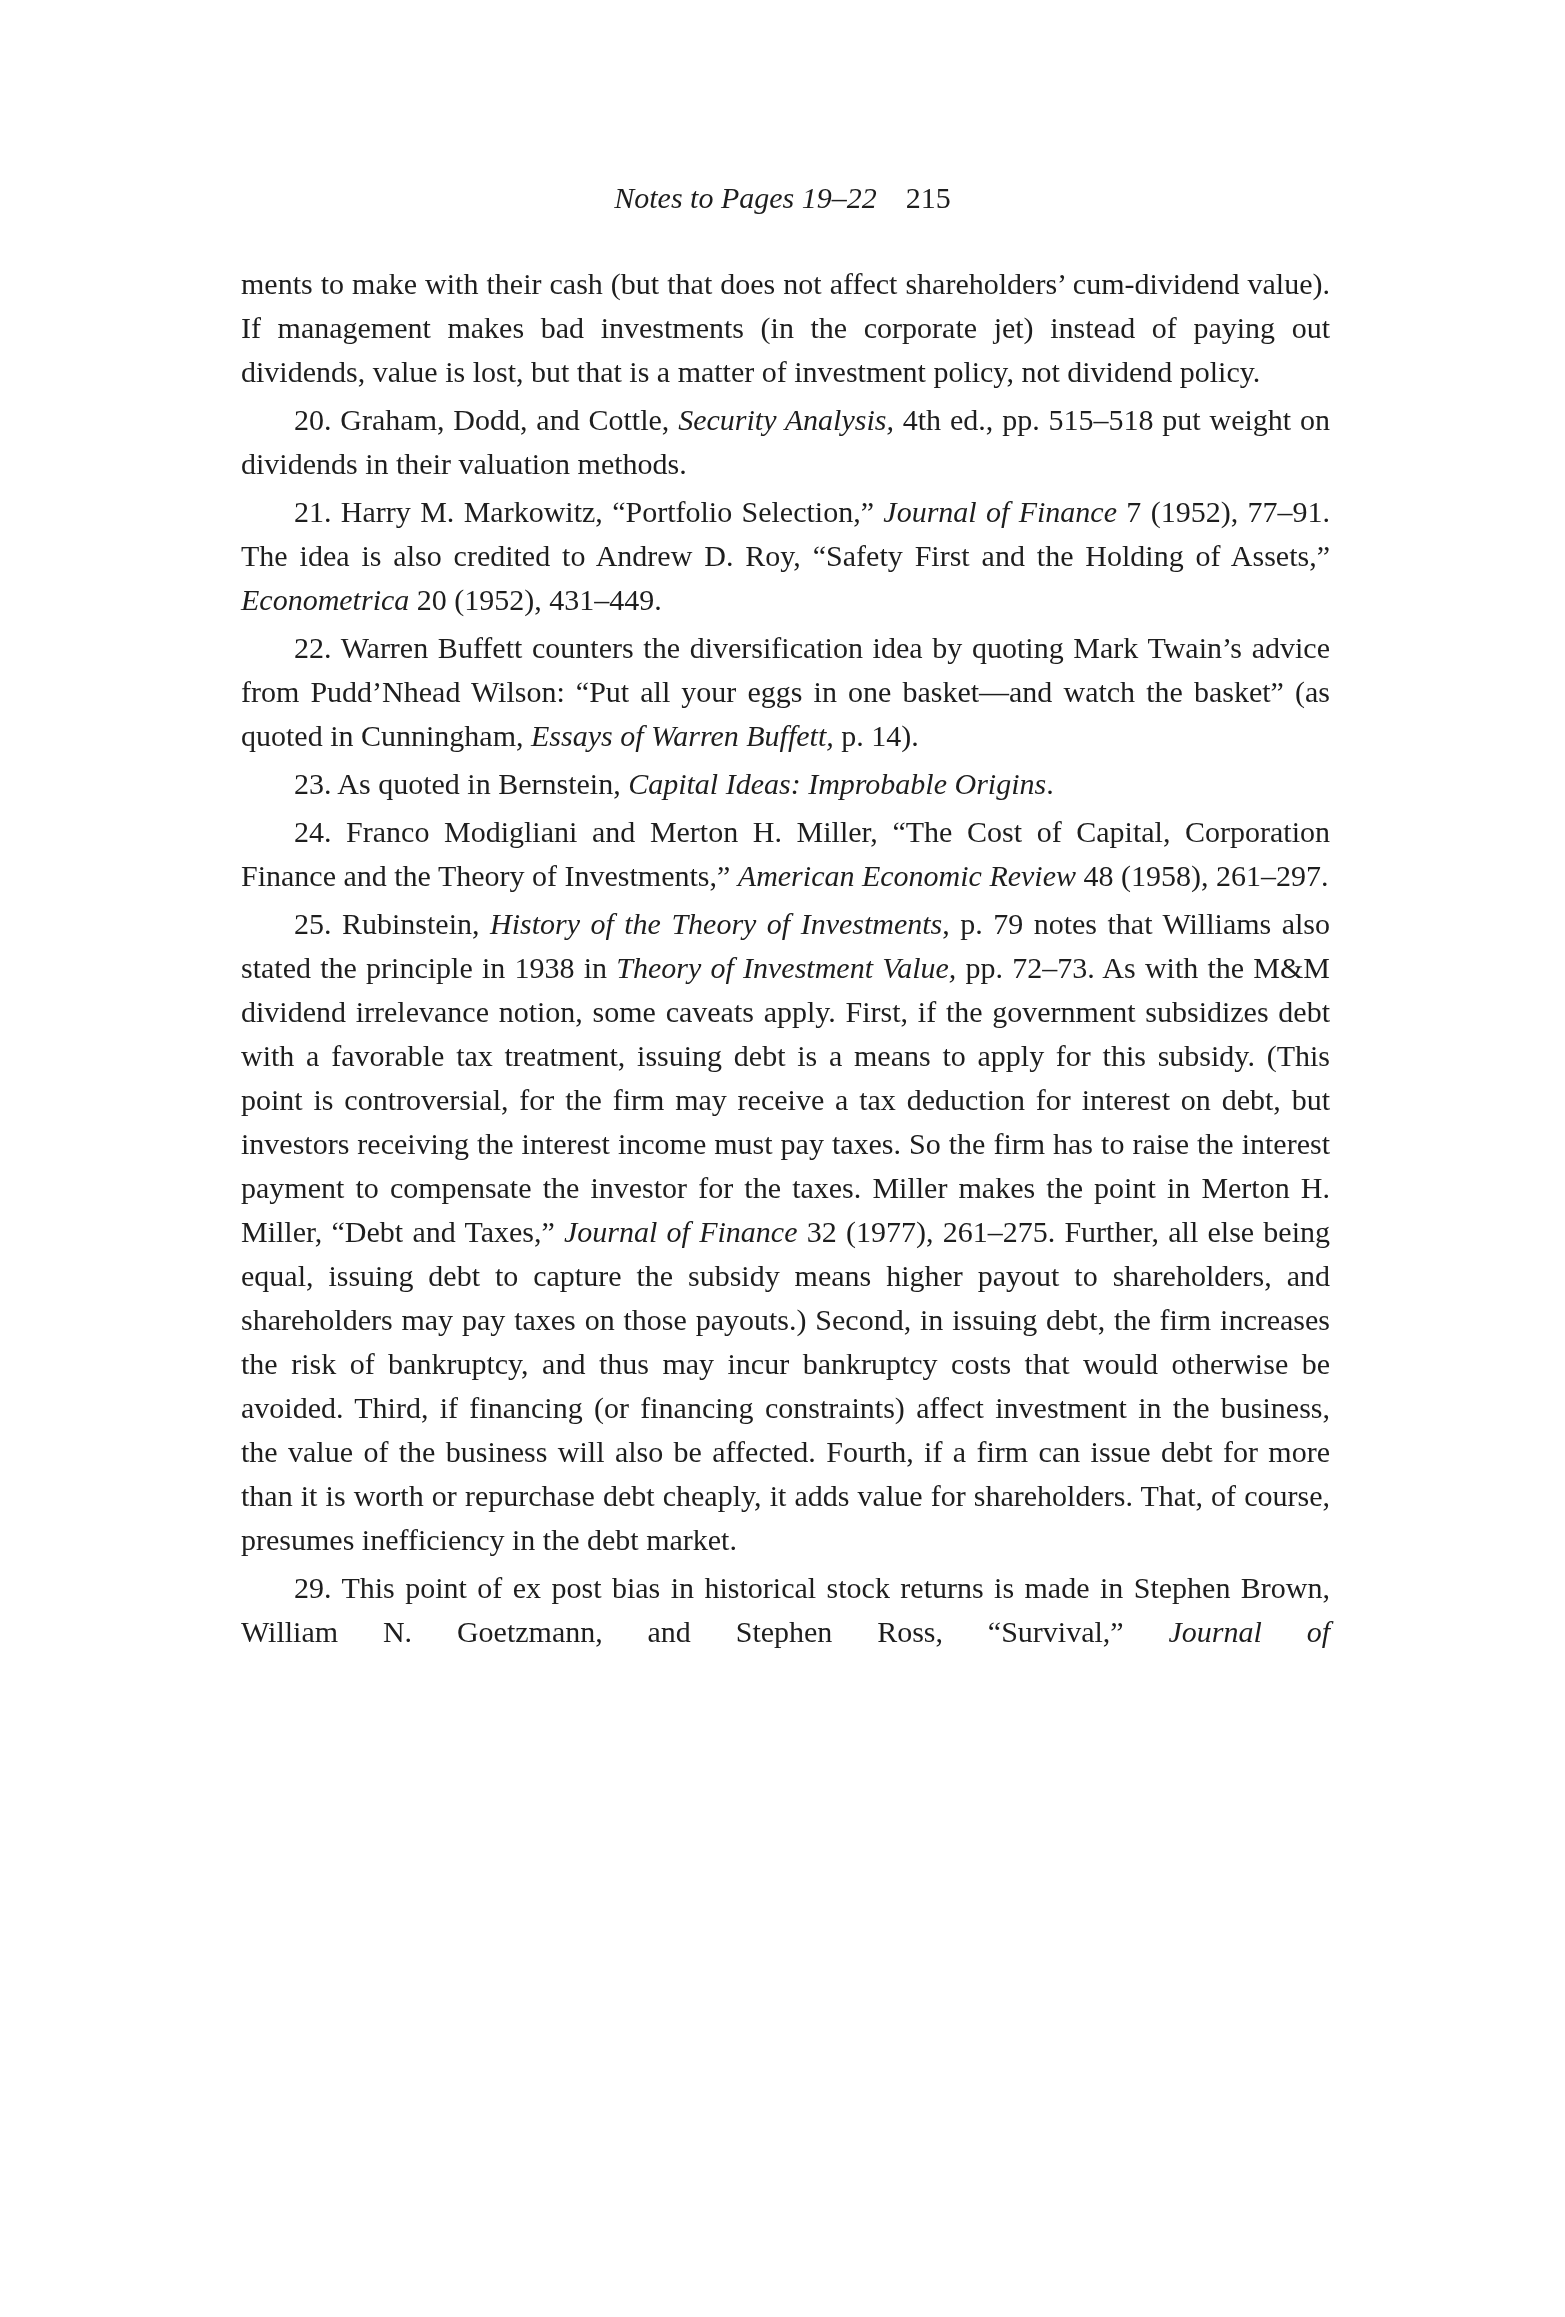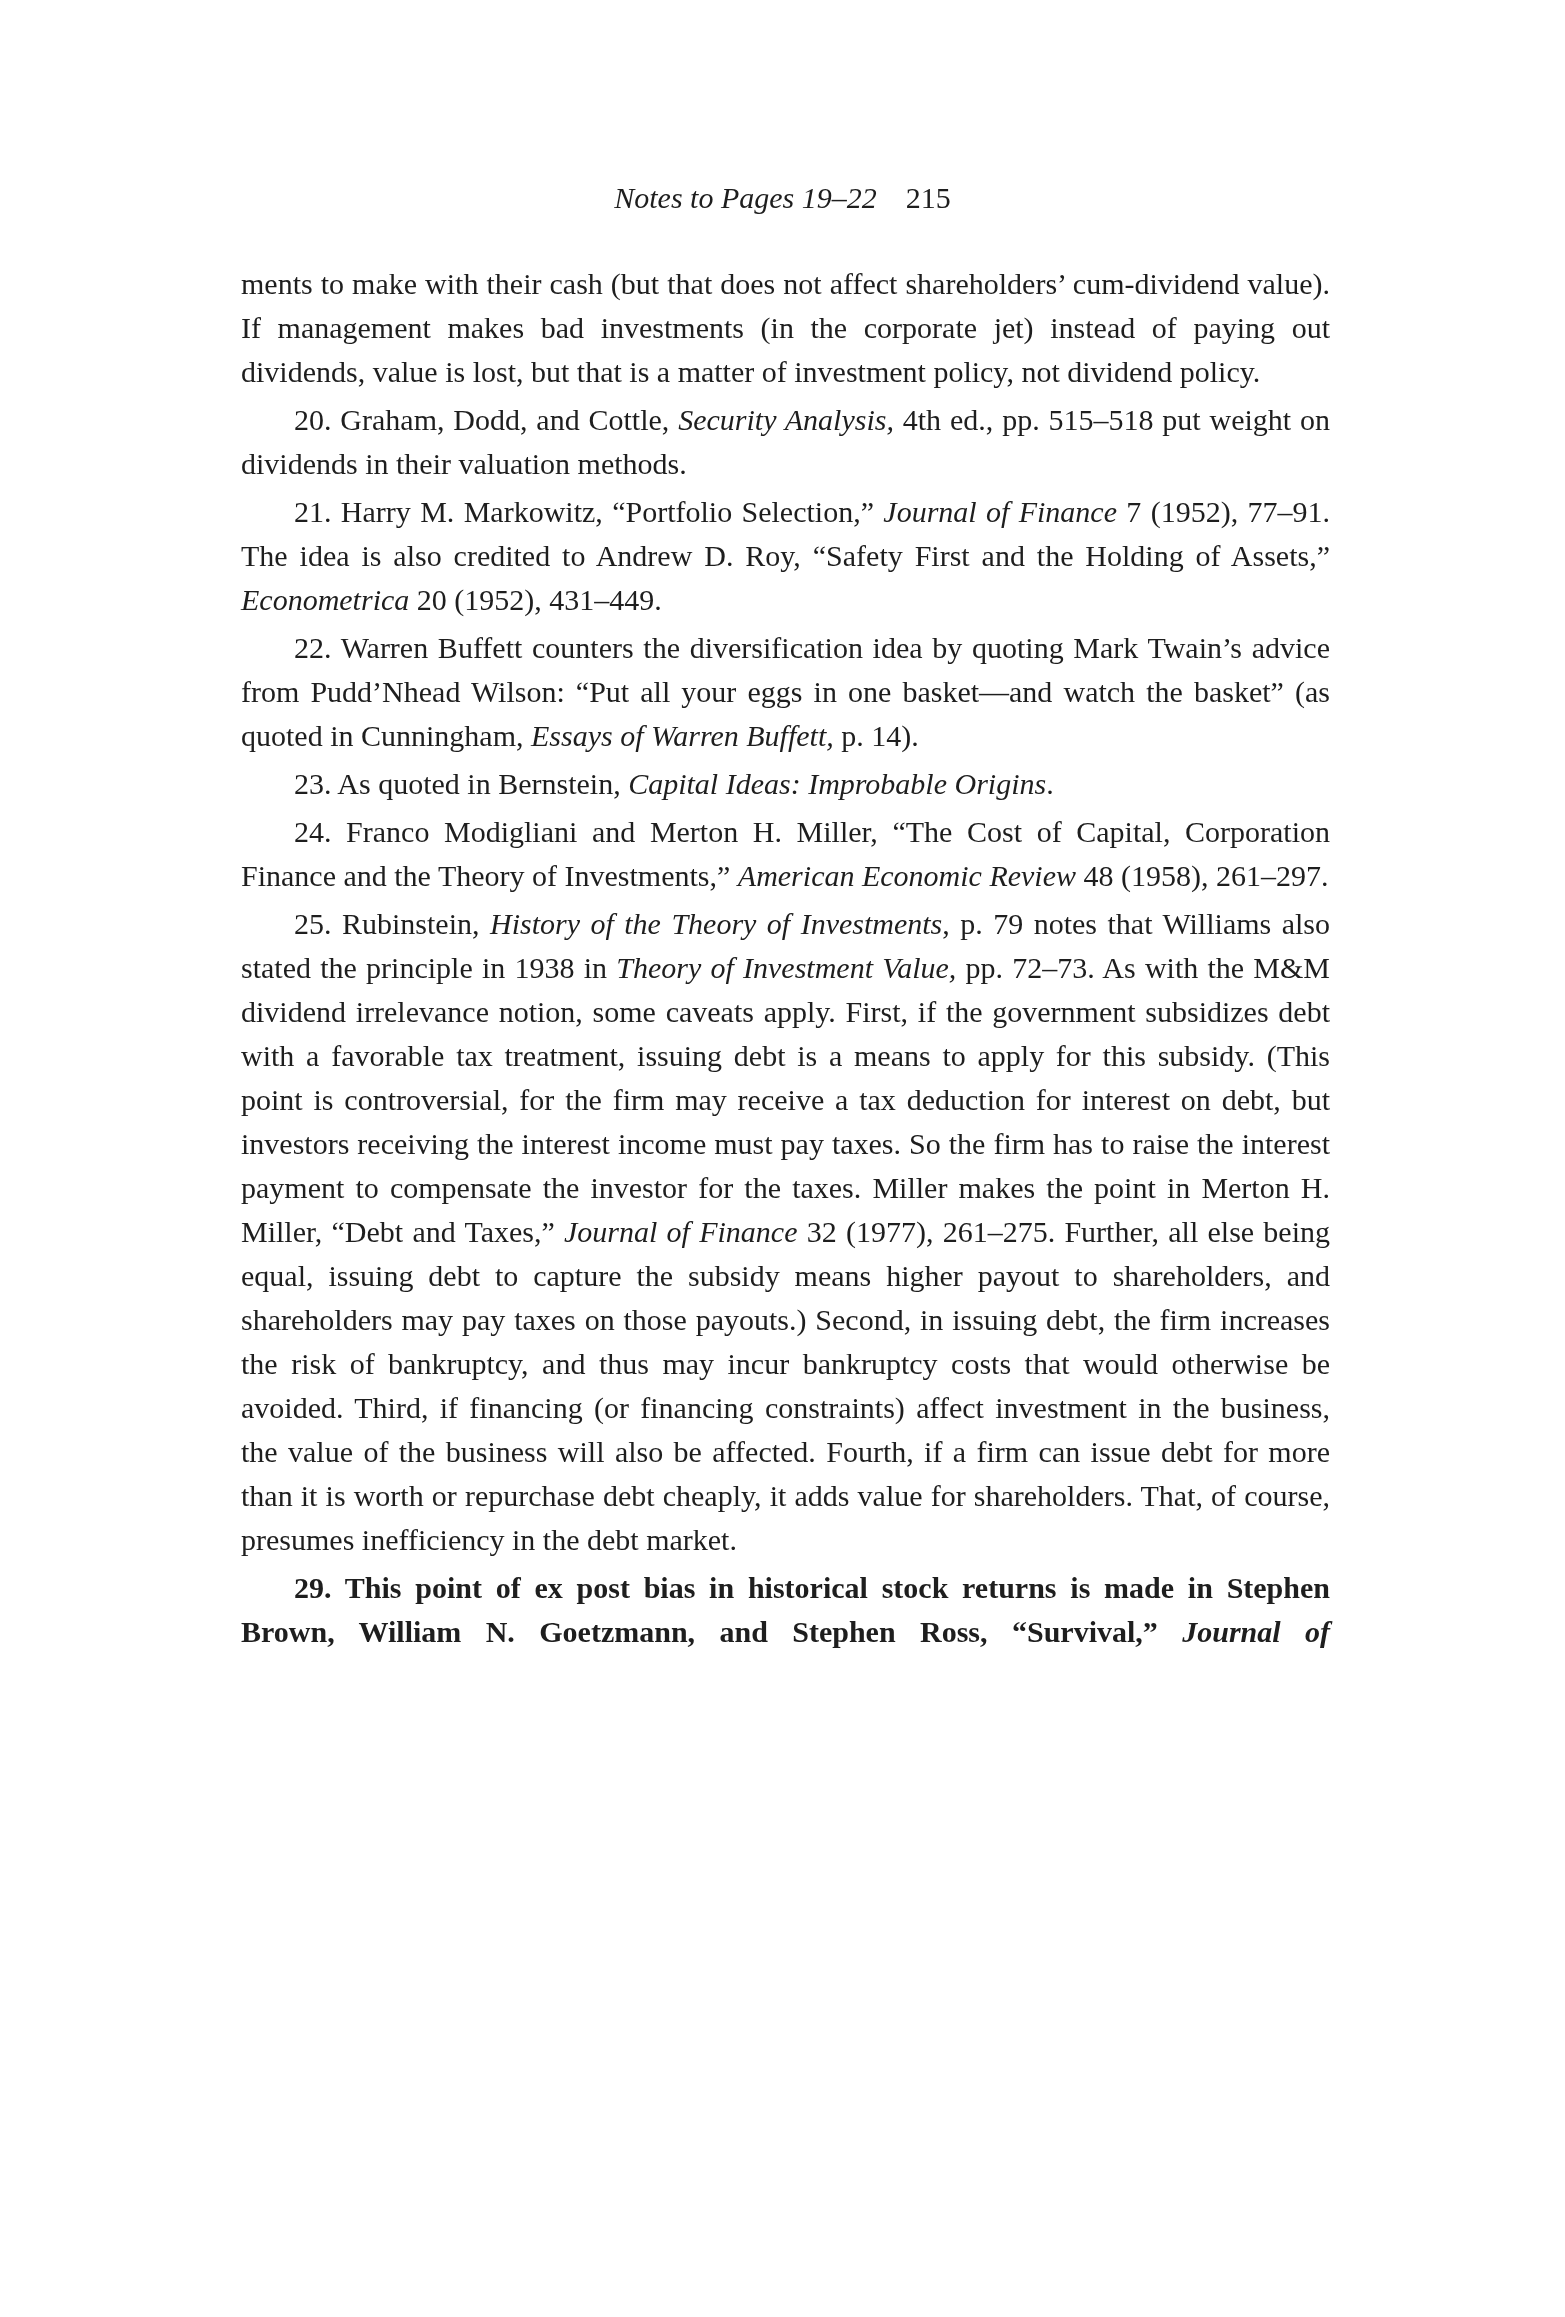--- a/index.html
+++ b/index.html
@@ -88,17 +88,17 @@
     <span class="num">24.</span><span> Franco Modigliani and Merton H. Miller, “The Cost of Capital, Corporation Finance and the Theory of Investments,” </span><i>American Economic Review</i><span> 48 (1958), 261–297.</span>
   </p>
 
   <p class="note indented">
     <span class="num">25.</span><span> Rubinstein, </span><i>History of the Theory of Investments</i><span>, p. 79 notes that Williams also stated the principle in 1938 in </span><i>Theory of Investment Value,</i><span> pp. 72–73. As with the M&amp;M dividend irrelevance notion, some caveats apply. First, if the government subsidizes debt with a favorable tax treatment, issuing debt is a means to apply for this subsidy. (This point is controversial, for the firm may receive a tax deduction for interest on debt, but investors receiving the interest income must pay taxes. So the firm has to raise the interest payment to compensate the investor for the taxes. Miller makes the point in Merton H. Miller, “Debt and Taxes,” </span><i>Journal of Finance</i><span> 32 (1977), 261–275. Further, all else being equal, issuing debt to capture the subsidy means higher payout to shareholders, and shareholders may pay taxes on those payouts.) Second, in issuing debt, the firm increases the risk of bankruptcy, and thus may incur bankruptcy costs that would otherwise be avoided. Third, if financing (or financing constraints) affect investment in the business, the value of the business will also be affected. Fourth, if a firm can issue debt for more than it is worth or repurchase debt cheaply, it adds value for shareholders. That, of course, presumes inefficiency in the debt market.</span>
   </p>
 
 
 
 
-  <p class="note indented" style="text-align-last: justify; font-weight: bold;">
+  <p class="note indented" style="text-align-last: justify;">
     <span class="num">29.</span><span> This point of ex post bias in historical stock returns is made in Stephen Brown, William N. Goetzmann, and Stephen Ross, “Survival,” </span><i>Journal of</i>
   </p>
 </main>
 
 
 </body></html>

